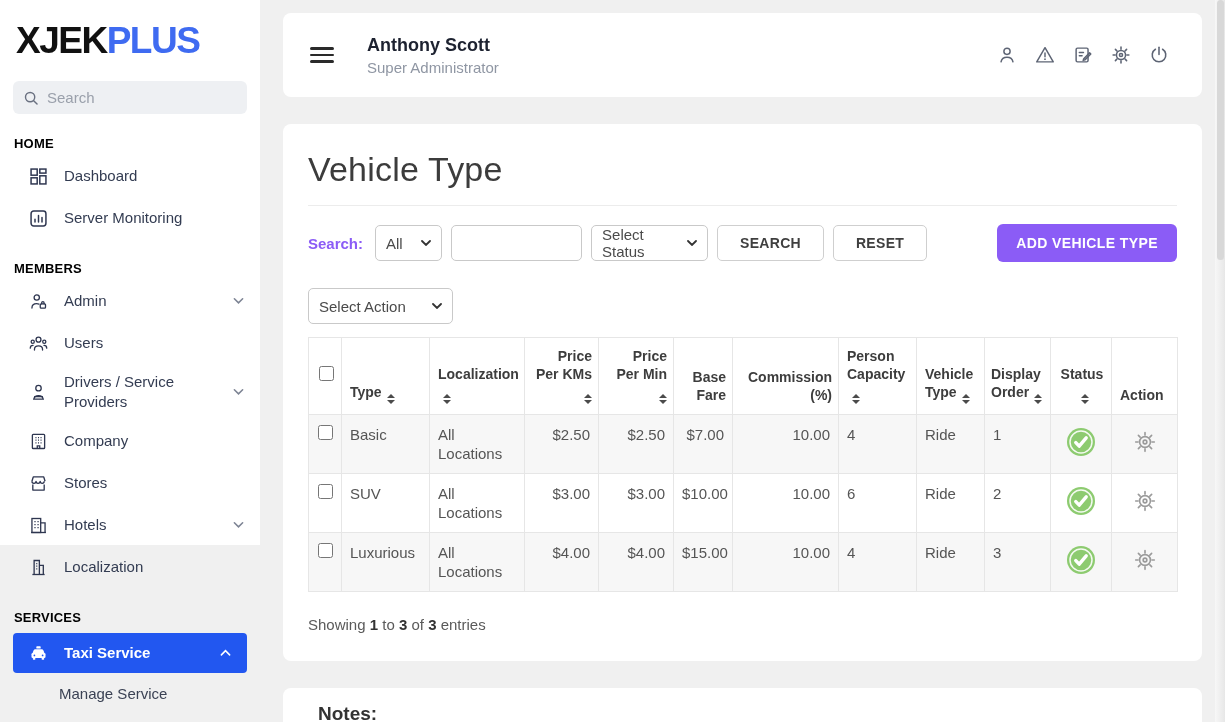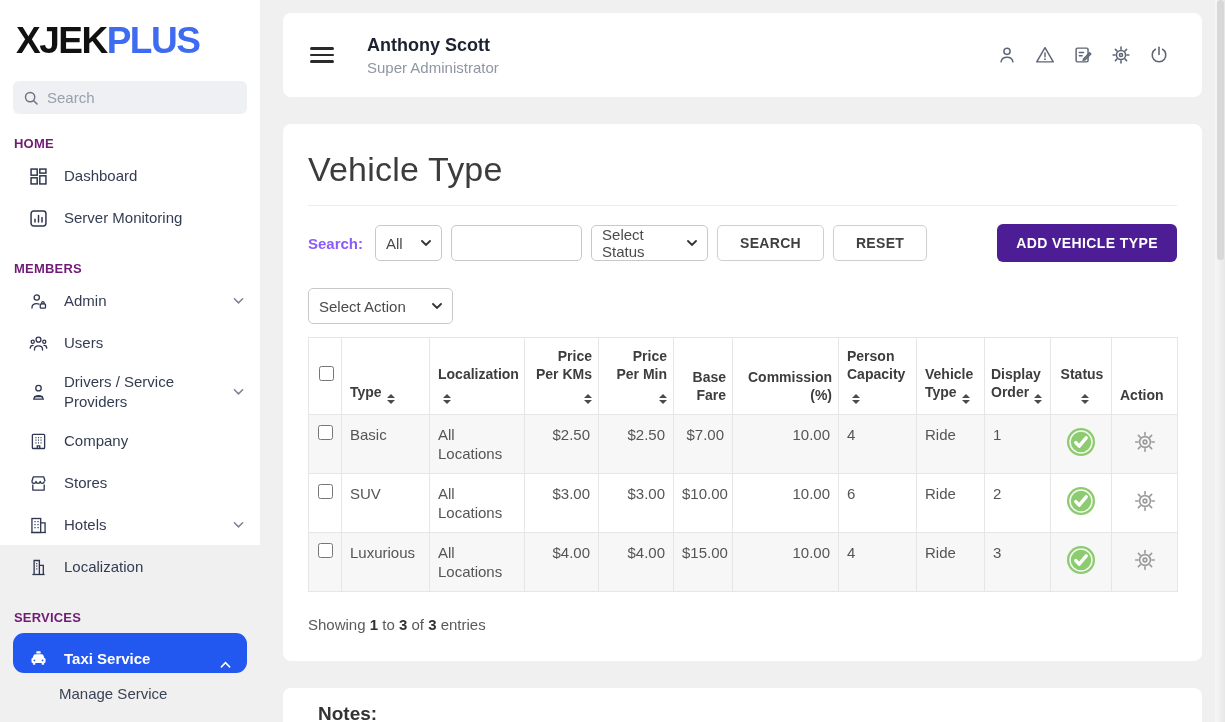--- a/index.html
+++ b/index.html
@@ -6,26 +6,26 @@
   html,body { width:1225px; height:722px; overflow:hidden; }
   body { font-family:"Liberation Sans", sans-serif; background:#f0f0f0; position:relative; color:#333; }
 
   
   .sidebar { position:absolute; left:0; top:0; width:260px; height:545px; background:#fff; z-index:3; }
   .logo { padding:20px 16px 0 16px; font-size:37px; font-weight:800; letter-spacing:-1.5px; color:#111; }
   .logo .blue { color:#3f6bf1; }
   .side-search { margin:19px 13px 0 13px; height:33px; background:#eef0f3; border-radius:6px; display:flex; align-items:center; padding:0 10px; gap:8px; }
   .side-search input { border:none; outline:none; background:transparent; font-size:15px; color:#444; width:100%; font-family:inherit; }
   .side-search input::placeholder { color:#9aa0ab; }
-  .section-label { margin:22px 14px 4px 14px; font-size:13px; font-weight:700; color:#701a75; letter-spacing:.2px; }
+  .section-label { margin:22px 14px 4px 14px; font-size:13px; font-weight:700; color:#000000; letter-spacing:.2px; }
   .nav-item { display:flex; align-items:center; min-height:42px; padding:4px 16px 4px 28px; gap:15px; cursor:pointer; color:#333c52; }
   .nav-item .ni-icon { width:21px; height:21px; flex:0 0 21px; color:#2e3650; display:flex; }
   .nav-item .ni-label { font-size:15px; line-height:20px; }
   .nav-item .chev { margin-left:auto; color:#7d8494; display:flex; }
-  .nav-item.active { background:#2257f0; color:#fff; margin:8px 13px 0 13px; border-radius:11px; padding-left:15px; min-height:40px;align-items:flex-end; }
+  .nav-item.active { background:#2257f0; color:#fff; margin:8px 13px 0 13px; border-radius:4px; padding-left:15px; min-height:40px; }
   .nav-item.active .ni-icon { color:#fff; }
   .nav-item.active .ni-label { font-weight:700; }
   .nav-item.active .chev { color:#fff; }
   .nav-sub { padding-left:59px; min-height:40px; display:flex; align-items:center; font-size:15px; color:#3b4254; cursor:pointer; }
 
   
   .main { position:absolute; left:260px; top:0; width:965px; height:722px; }
   .card { position:absolute; left:23px; width:919px; background:#fff; border-radius:8px; }
 
   
@@ -44,21 +44,21 @@
   .title-rule { border-bottom:1px solid #ececec; margin:16px 0 0 0; }
 
   .filter-row { display:flex; align-items:center; margin-top:18px; gap:9px; height:38px; }
   .lbl-search { font-size:15px; font-weight:700; color:#8b5cf6; margin-right:3px; }
   .fake-select { height:36px; border:1px solid #c9c9c9; border-radius:5px; display:flex; align-items:center; padding:0 10px; font-size:15px; color:#4a4a4a; gap:10px; background:#fff; cursor:pointer; justify-content:space-between; }
   .sel-all { width:67px; }
   .sel-status { width:117px; }
   .sel-action { width:145px; margin-top:26px;text-align:right; }
   .txt-input { width:131px; height:36px; border:1px solid #c9c9c9; border-radius:5px; font-size:15px; padding:0 10px; outline:none; font-family:inherit; }
   .btn { height:36px; border:1px solid #cfcfcf; background:#fff; border-radius:5px; font-size:14px; font-weight:700; color:#3f3f3f; padding:0 22px; letter-spacing:.3px; cursor:pointer; font-family:inherit; }
-  .btn-add { margin-left:auto; height:38px; border:none; background:#4c1d95; color:#fff; border-radius:6px; font-size:14px; font-weight:700; padding:2px 19px; letter-spacing:.4px; cursor:pointer; font-family:inherit; }
+  .btn-add { margin-left:auto; height:38px; border:none; background:#8b5cf6; color:#fff; border-radius:6px; font-size:14px; font-weight:700; padding:2px 19px; letter-spacing:.4px; cursor:pointer; font-family:inherit; }
 
   
   table { border-collapse:collapse; table-layout:fixed; width:869px; margin-top:13px; }
   th, td { border:1px solid #e6e6e6; font-size:15px;margin-left:36px; }
   thead th { font-size:14px; font-weight:700; color:#3d3d3d; vertical-align:bottom; padding:9px 6px 10px 8px; line-height:18px; text-align:left; }
   tbody td { color:#555; vertical-align:top; padding:10px 8px; line-height:19px; height:58px; }
   tbody tr:nth-child(odd) { background:#f7f7f7; }
   th.r, td.r { text-align:right; }
   th.c, td.c { text-align:center; }
   td.mid { vertical-align:middle; }

